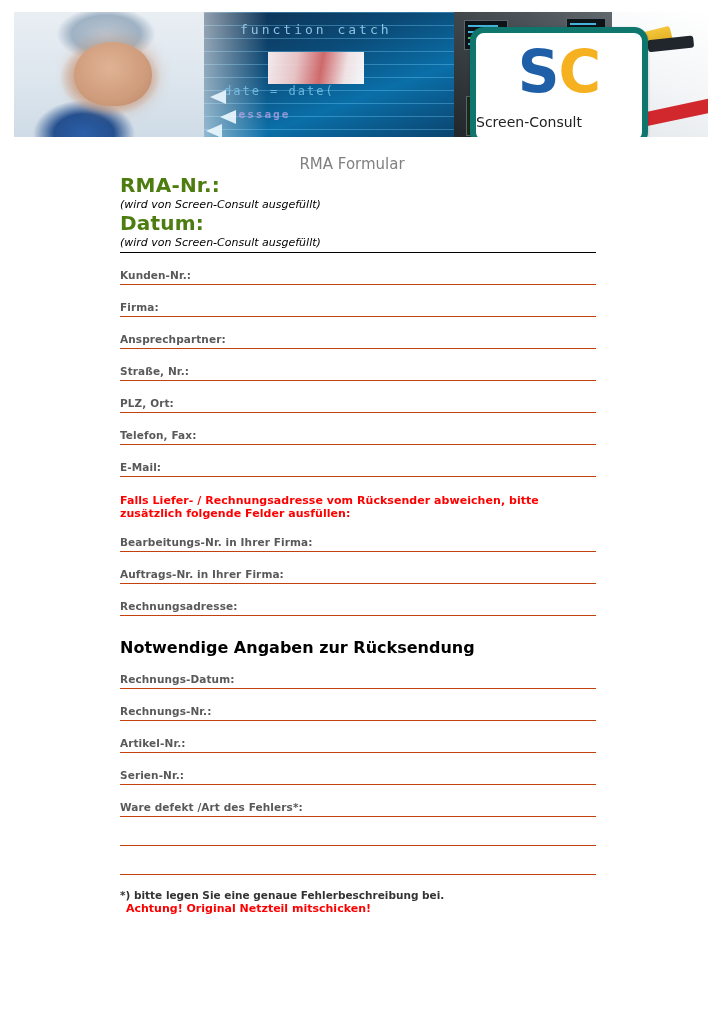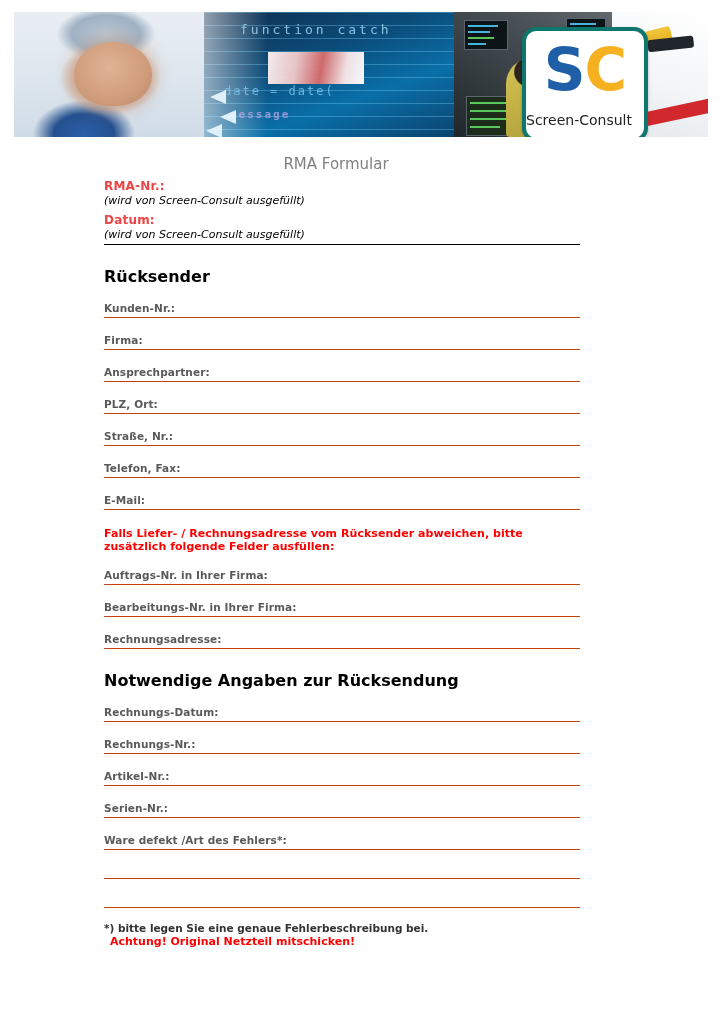--- a/index.html
+++ b/index.html
@@ -119,24 +119,25 @@
     background:#20262b; border-radius:3px; transform:rotate(8deg);
   }
 
   .logo-box {
     position: absolute;
     right: 60px;
     top: 15px;
     width: 118px;
     height: 107px;
     background: #ffffff;
-    border: 4px solid #0f766e;
+    border: 6px solid #0f766e;
     border-radius: 14px;
     box-shadow: 0 1px 3px rgba(0,0,0,.25);
     z-index: 5;
+    padding-left: 48px;
   }
   .logo-sc {
     position:absolute; left:0; right:0; top:8px;
     text-align:center;
     font-family:"DejaVu Sans", sans-serif;
     font-weight:bold;
     font-size:58px;
     line-height:62px;
     letter-spacing:-1px;
   }
@@ -144,39 +145,39 @@
   .logo-sc .c { color:#f5b120; }
   .logo-name {
     position:absolute; left:0; right:0; bottom:10px;
     font-size:14px;
     color:#222;
   }
 
   
   .doc {
     position: absolute;
-    left: 0; top: 137px;
+    left: 16px; top: 137px;
     width: 608px;
     padding-left: 38px;
   }
   .page-title {
     text-align: center;
     color: #808080;
     font-size: 15px;
     margin: 18px 0 0 0;
     padding-right: 12px;
   }
   .block { margin: 0 66px 0 66px; }
 
   .bigbold {
     font-weight: bold;
-    font-size: 12px;
-    color: #ef4444;
+    font-size: 20px;
+    color: #4d7c0f;
     letter-spacing: .2px;
-    margin-top: 6px;
+    margin-top: 0;
   }
   .smallital {
     font-style: italic;
     font-size: 11px;
     color: #000;
     margin-top: 1px;
   }
   .rule-black {
     border: 0;
     border-top: 1px solid #000;
@@ -299,53 +300,52 @@
 
   <div class="block">
     <div class="bigbold">RMA-Nr.:</div>
     <div class="smallital">(wird von Screen-Consult ausgefüllt)</div>
     <div class="bigbold">Datum:</div>
     <div class="smallital">(wird von Screen-Consult ausgefüllt)</div>
     <hr class="rule-black">
   </div>
 
   <div class="block">
-    <div class="section-head">Rücksender</div>
 
     <div class="field">
       <span class="lab">Kunden-Nr.:</span>
     </div>
     <div class="field">
       <span class="lab">Firma:</span>
     </div>
     <div class="field">
       <span class="lab">Ansprechpartner:</span>
     </div>
     <div class="field">
+      <span class="lab">Straße, Nr.:</span>
+    </div>
+    <div class="field">
       <span class="lab">PLZ, Ort:</span>
     </div>
     <div class="field">
-      <span class="lab">Straße, Nr.:</span>
-    </div>
-    <div class="field">
       <span class="lab">Telefon, Fax:</span>
     </div>
     <div class="field">
       <span class="lab">E-Mail:</span>
     </div>
   </div>
 
   <div class="block">
     <div class="warn-red">Falls Liefer- / Rechnungsadresse vom Rücksender abweichen, bitte zusätzlich folgende Felder ausfüllen:</div>
 
     <div class="field">
+      <span class="lab">Bearbeitungs-Nr. in Ihrer Firma:</span>
+    </div>
+    <div class="field">
       <span class="lab">Auftrags-Nr. in Ihrer Firma:</span>
-    </div>
-    <div class="field">
-      <span class="lab">Bearbeitungs-Nr. in Ihrer Firma:</span>
     </div>
     <div class="field">
       <span class="lab">Rechnungsadresse:</span>
     </div>
   </div>
 
   <div class="block">
     <div class="section-head">Notwendige Angaben zur Rücksendung</div>
 
     <div class="field">

